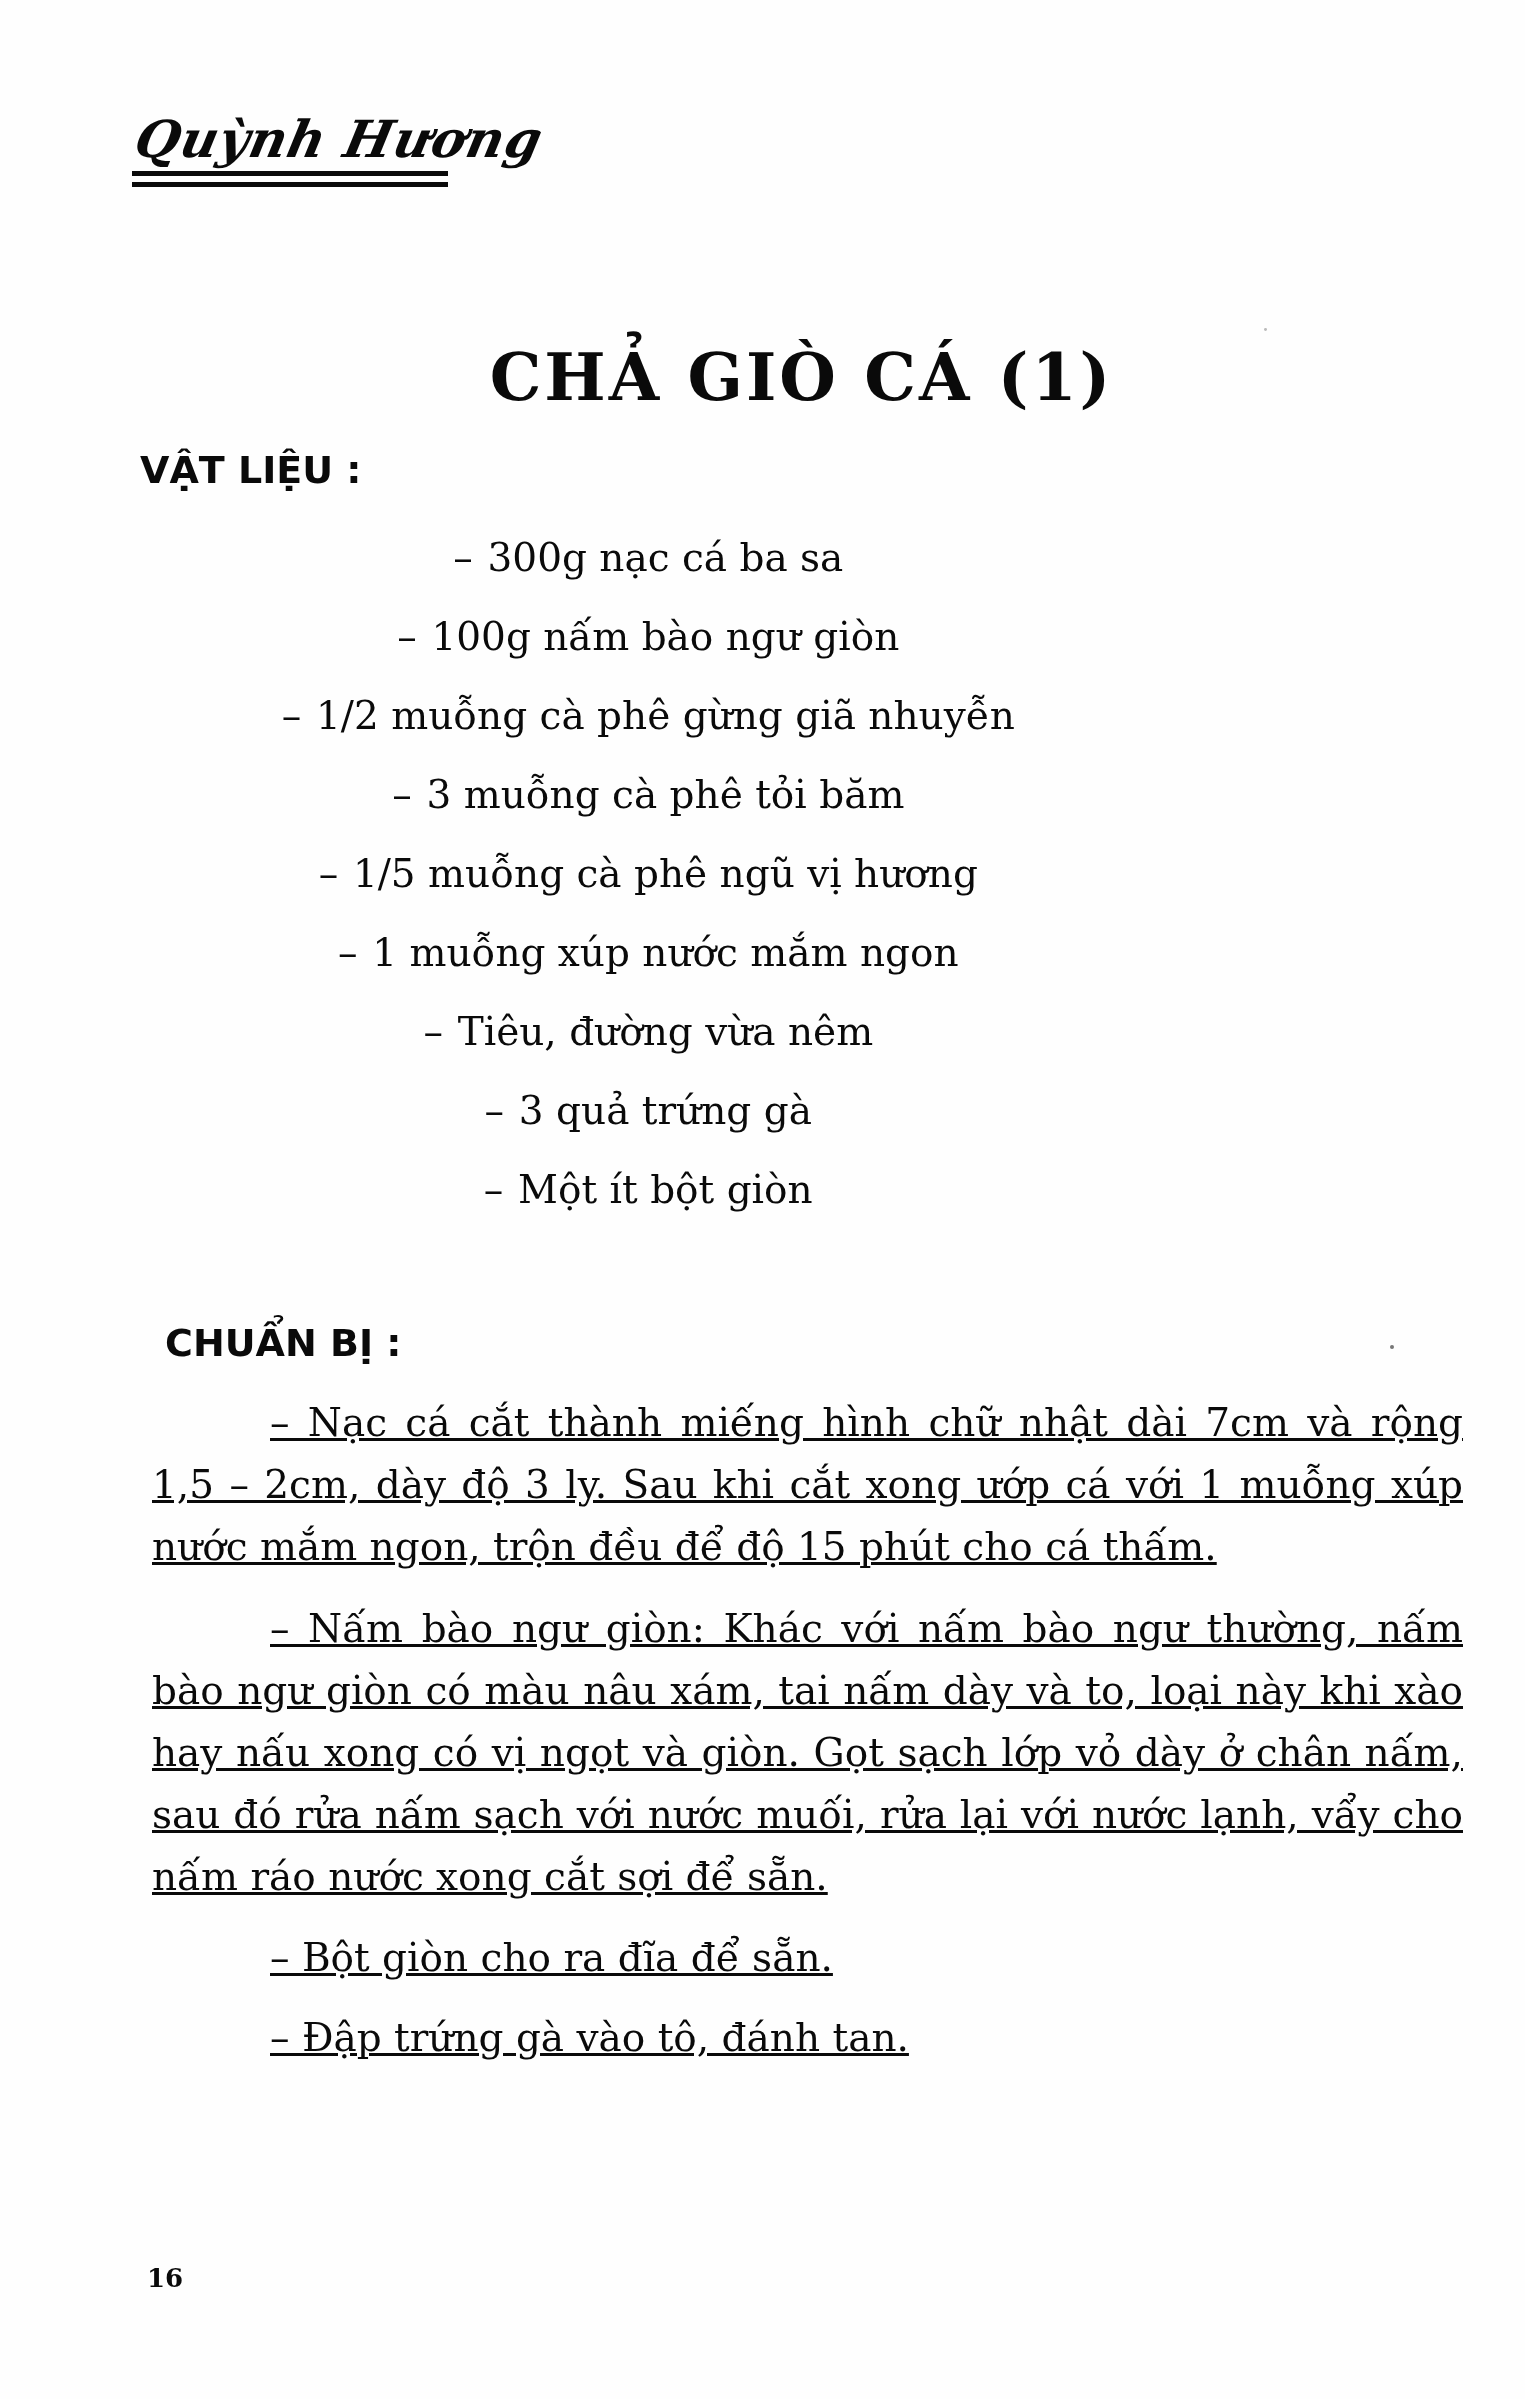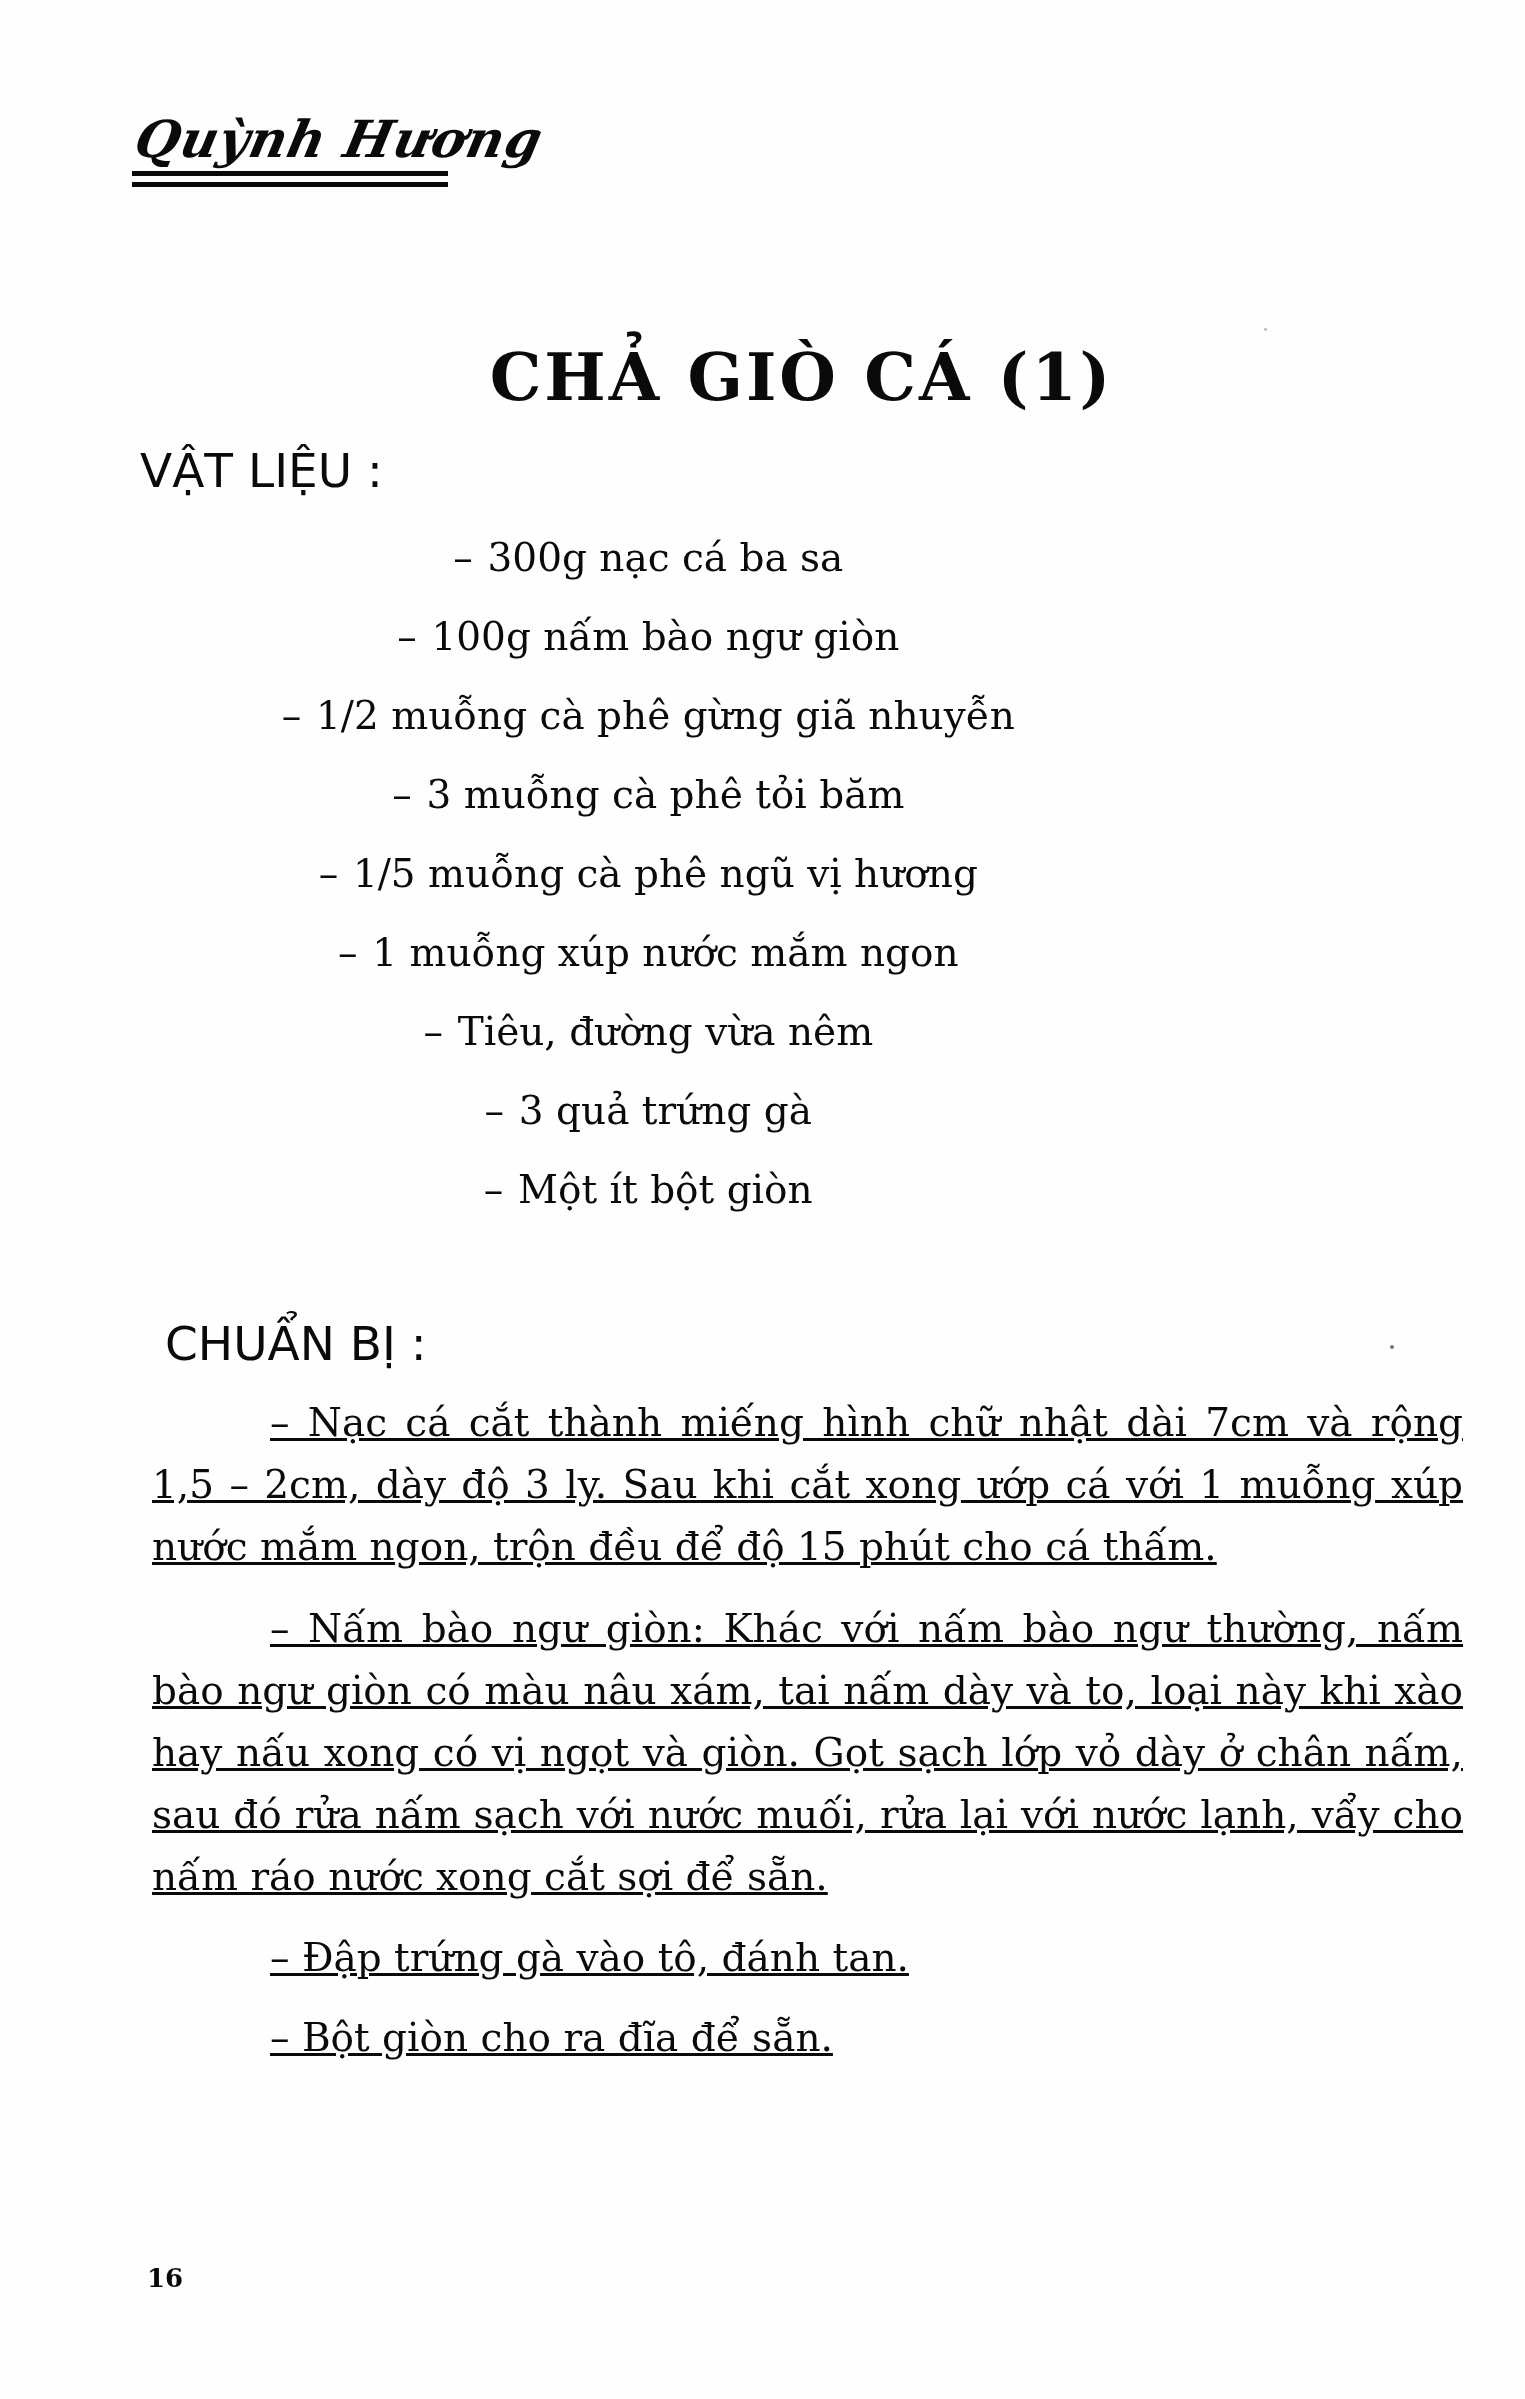--- a/index.html
+++ b/index.html
@@ -69,22 +69,22 @@
     letter-spacing: 2.9px;
     line-height: 78px;
     transform: scaleY(1.02);
   }
 
   
   .section-heading {
     position: absolute;
     left: 140px;
     font-family: "DejaVu Sans", "Liberation Sans", sans-serif;
-    font-weight: normal;
-    font-size: 47px;
+    font-weight: bold;
+    font-size: 38px;
     line-height: 49px;
     letter-spacing: 0px;
     white-space: nowrap;
   }
   .heading-materials { top: 446px; }
   .heading-prep { top: 1319px; left: 165px; }
 
   
   .ingredients {
     position: absolute;
@@ -174,22 +174,22 @@
     <li class="ingredient"><span class="dash">–</span><span>Tiêu, đường vừa nêm</span></li>
     <li class="ingredient"><span class="dash">–</span><span>3 quả trứng gà</span></li>
     <li class="ingredient"><span class="dash">–</span><span>Một ít bột giòn</span></li>
   </ul>
 
   <div class="section-heading heading-prep">CHUẨN BỊ :</div>
 
   <div class="prep">
     <p class="para">– Nạc cá cắt thành miếng hình chữ nhật dài 7cm và rộng 1,5 – 2cm, dày độ 3 ly. Sau khi cắt xong ướp cá với 1 muỗng xúp nước mắm ngon, trộn đều để độ 15 phút cho cá thấm.</p>
     <p class="para">– Nấm bào ngư giòn: Khác với nấm bào ngư thường, nấm bào ngư giòn có màu nâu xám, tai nấm dày và to, loại này khi xào hay nấu xong có vị ngọt và giòn. Gọt sạch lớp vỏ dày ở chân nấm, sau đó rửa nấm sạch với nước muối, rửa lại với nước lạnh, vẩy cho nấm ráo nước xong cắt sợi để sẵn.</p>
+    <p class="para single">– Bột giòn cho ra đĩa để sẵn.</p>
     <p class="para single">– Đập trứng gà vào tô, đánh tan.</p>
-    <p class="para single">– Bột giòn cho ra đĩa để sẵn.</p>
   </div>
 
   <div class="page-number">16</div>
 
   <span class="speck" style="left:1390px; top:1345px;"></span>
   <span class="speck" style="left:1264px; top:328px; width:2.9px; height:2.9px; background:#bbb;"></span>
 </div>
 
 
 </body></html>

